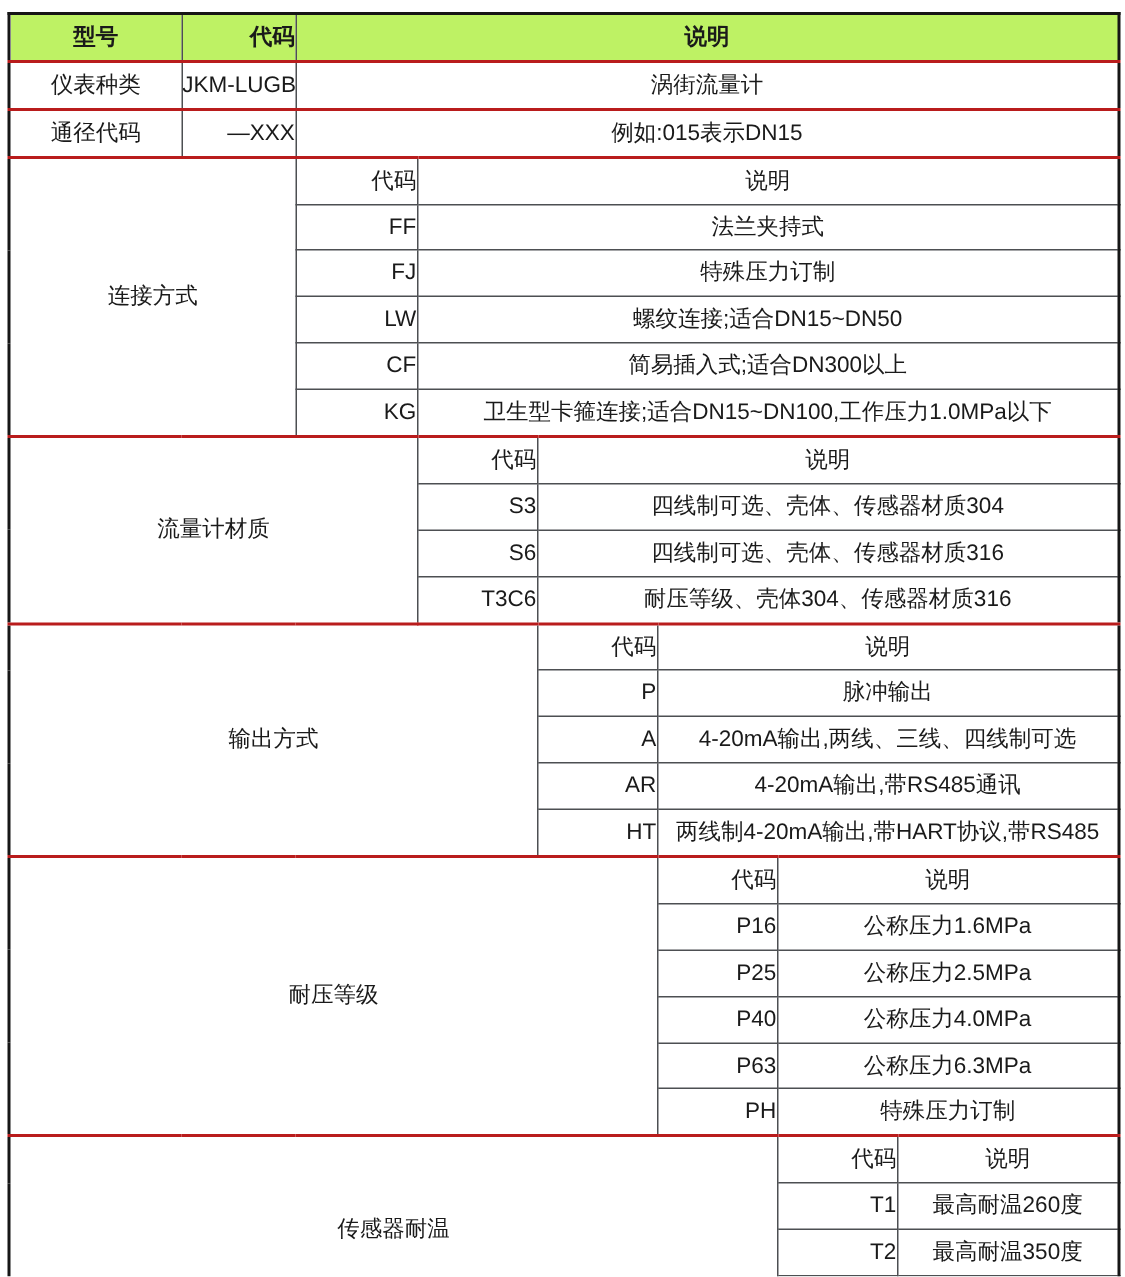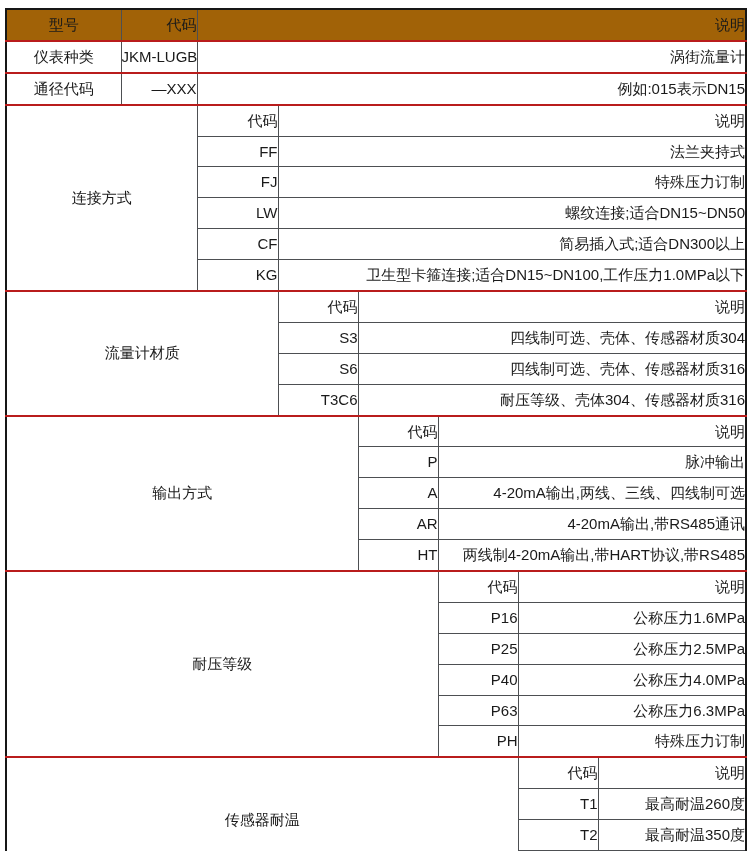--- a/index.html
+++ b/index.html
@@ -5,22 +5,22 @@
   html,body{margin:0;padding:0;background:#ffffff;}
   .page{width:750px;height:851px;background:#ffffff;overflow:hidden;
         font-family:"Liberation Sans","DejaVu Sans",sans-serif;color:#1a1a1a;}
   table.spec{border-collapse:collapse;table-layout:fixed;width:740px;
              margin:8px 5px 0 5px;border:2px solid #161616;}
   table.spec td{border:1px solid #4d4f52;height:29.9px;padding:0;
                 font-size:15px;line-height:1.2;overflow:hidden;white-space:nowrap;
                 background:#ffffff;}
   td.lbl{text-align:center;}
   td.code{text-align:right;}
-  td.desc{text-align:right;padding:0 4px 0 9px;margin-top:11px;}
-  tr.hdr td{background:#a16207;}
+  td.desc{text-align:center;padding:0 4px 0 9px;margin-top:11px;}
+  tr.hdr td{background:#bef264;font-weight:bold;}
   td.b{background:#dbe4f1;}
   tr.sec td{border-top:2px solid #b91c1c;}
 </style>
 </head>
 <body>
 
 <div class="page">
 <table class="spec">
   <colgroup>
     <col style="width:115px">

